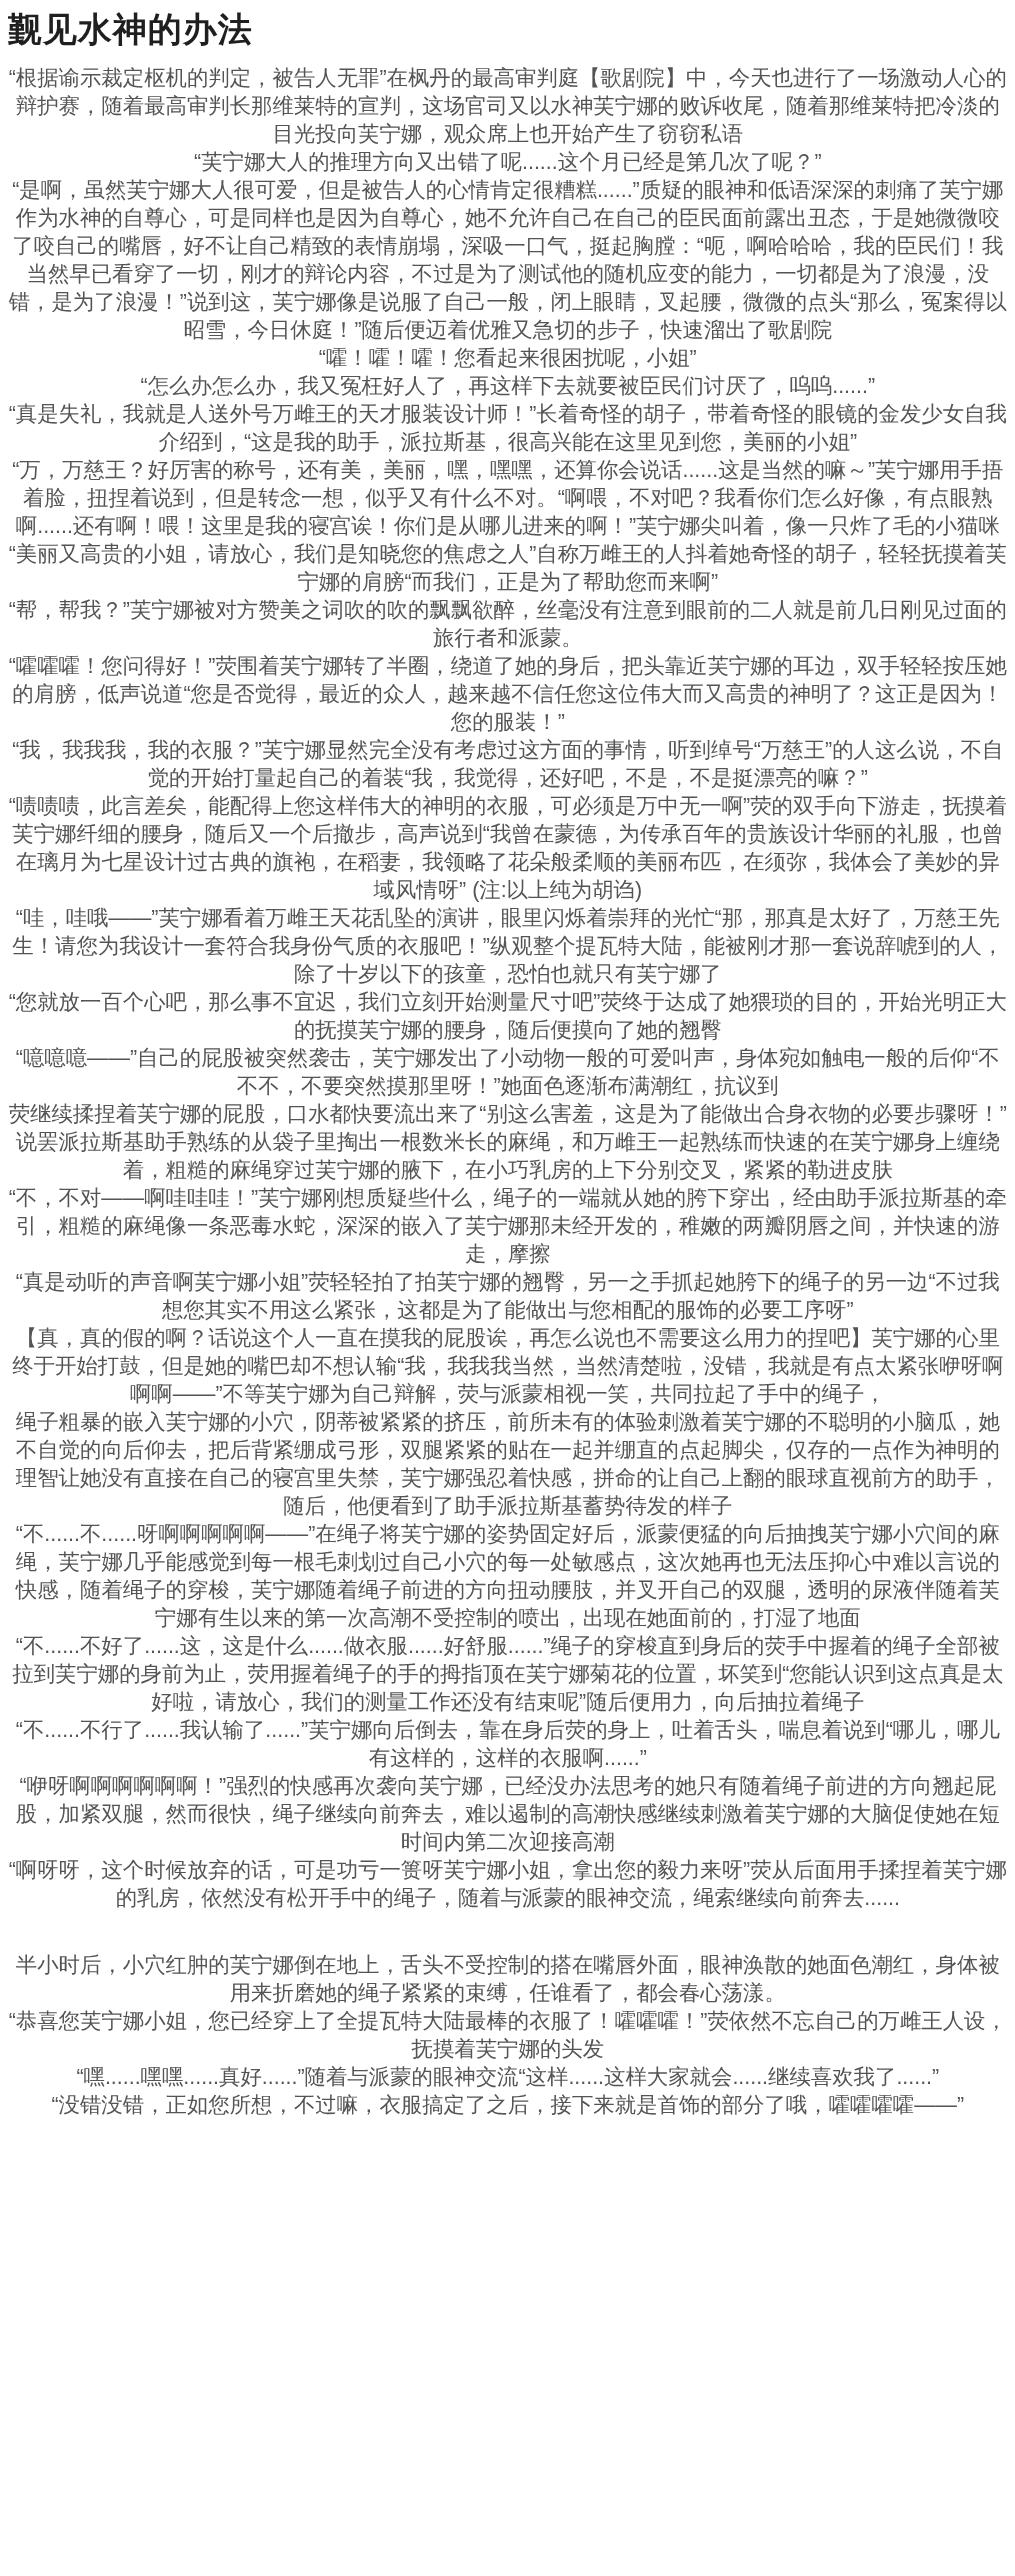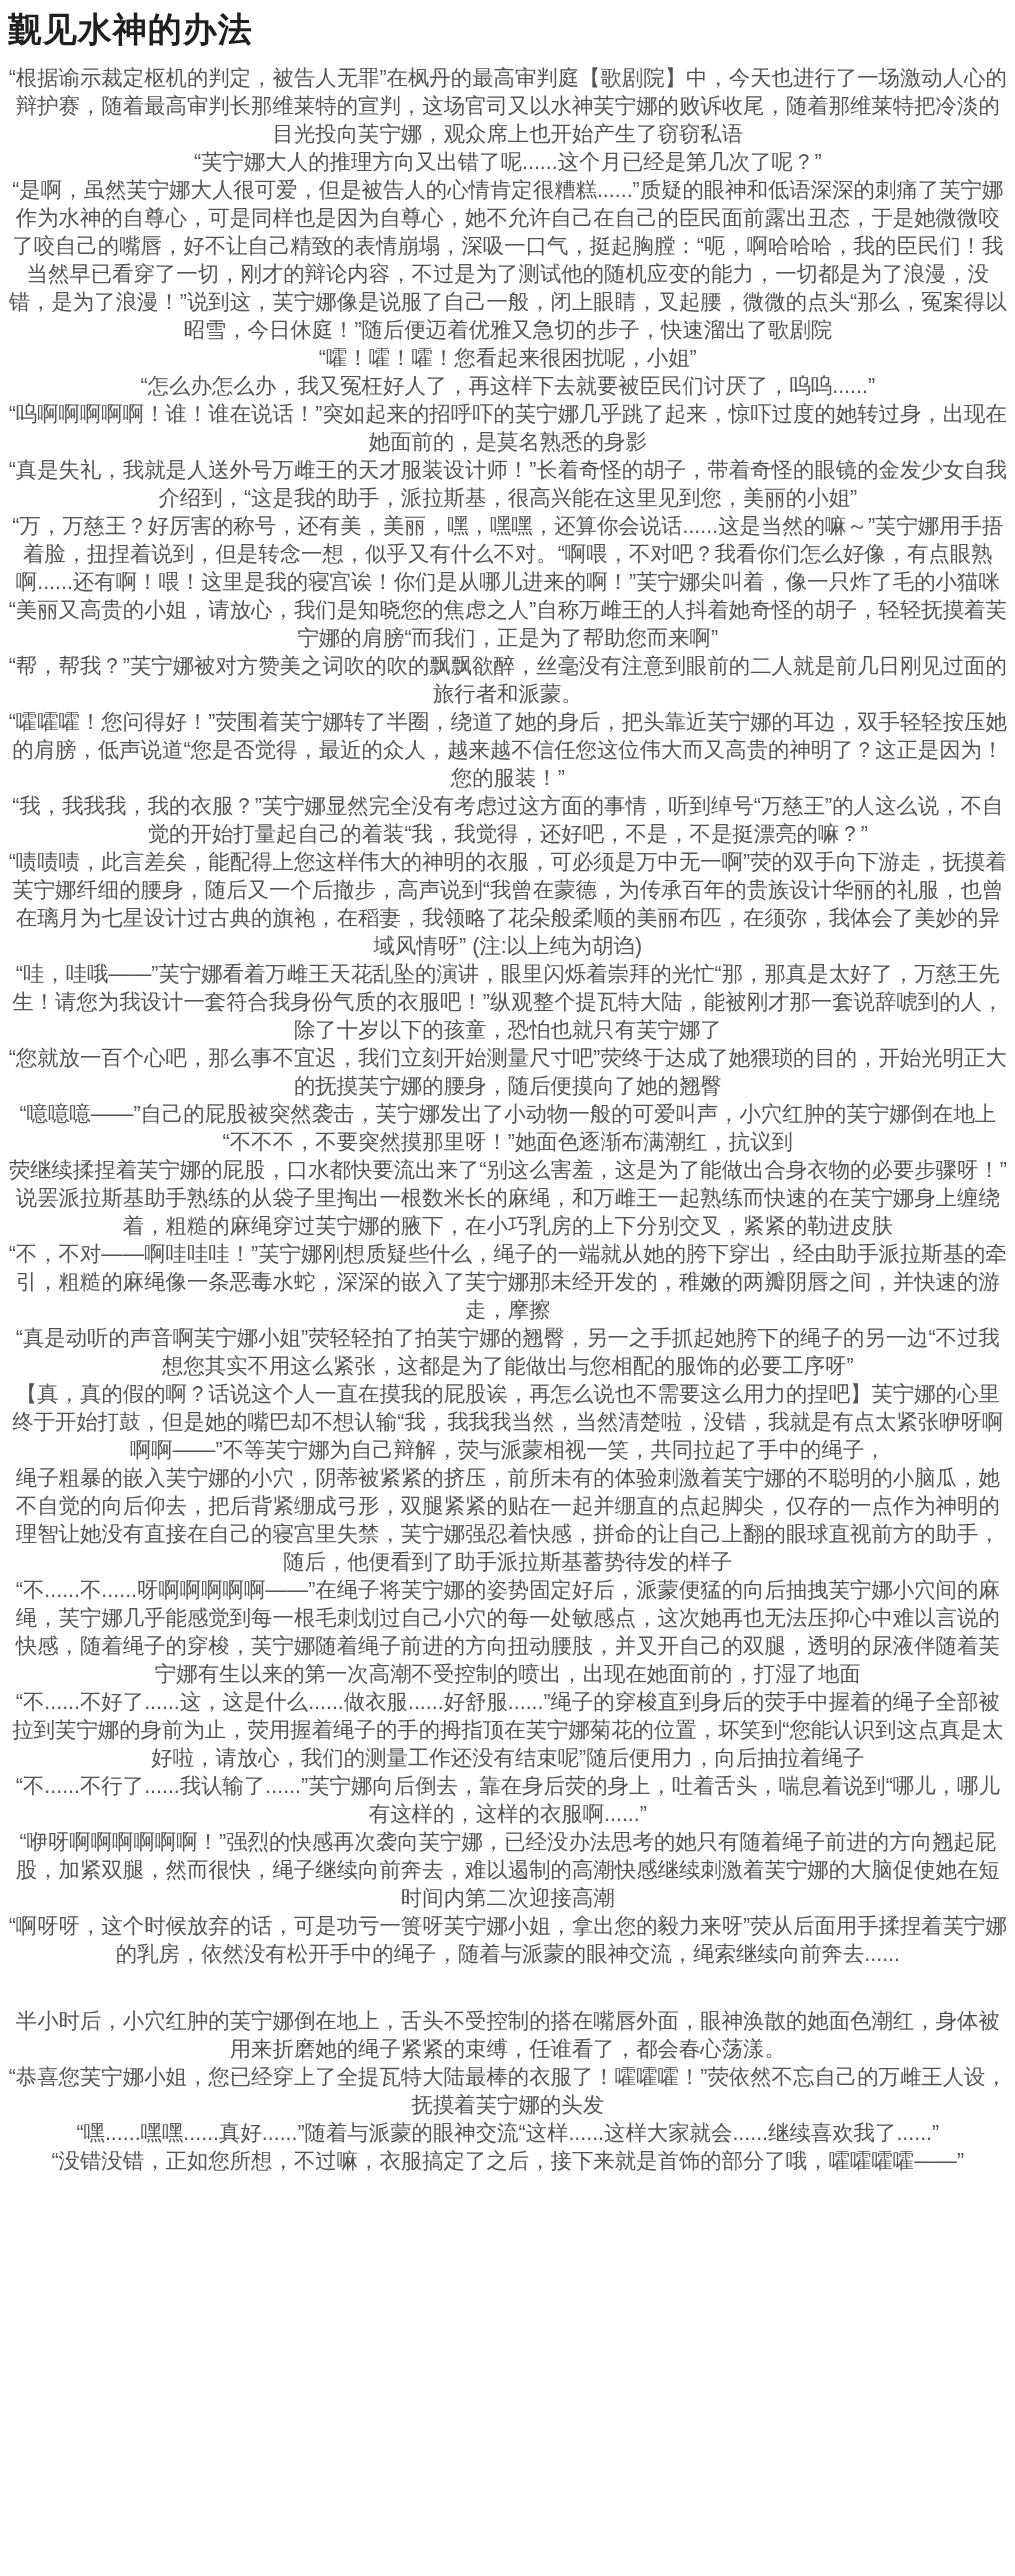--- a/index.html
+++ b/index.html
@@ -51,31 +51,30 @@
 <body>
 
 <div class="page">
   <h1 class="doc-title">觐见水神的办法</h1>
   <div class="article-body">
     <div class="para">“根据谕示裁定枢机的判定，被告人无罪”在枫丹的最高审判庭【歌剧院】中，今天也进行了一场激动人心的辩护赛，随着最高审判长那维莱特的宣判，这场官司又以水神芙宁娜的败诉收尾，随着那维莱特把冷淡的目光投向芙宁娜，观众席上也开始产生了窃窃私语</div>
     <div class="para">“芙宁娜大人的推理方向又出错了呢......这个月已经是第几次了呢？”</div>
     <div class="para">“是啊，虽然芙宁娜大人很可爱，但是被告人的心情肯定很糟糕......”质疑的眼神和低语深深的刺痛了芙宁娜作为水神的自尊心，可是同样也是因为自尊心，她不允许自己在自己的臣民面前露出丑态，于是她微微咬了咬自己的嘴唇，好不让自己精致的表情崩塌，深吸一口气，挺起胸膛：“呃，啊哈哈哈，我的臣民们！我当然早已看穿了一切，刚才的辩论内容，不过是为了测试他的随机应变的能力，一切都是为了浪漫，没错，是为了浪漫！”说到这，芙宁娜像是说服了自己一般，闭上眼睛，叉起腰，微微的点头“那么，冤案得以昭雪，今日休庭！”随后便迈着优雅又急切的步子，快速溜出了歌剧院</div>
     <div class="para">“嚯！嚯！嚯！您看起来很困扰呢，小姐”</div>
     <div class="para">“怎么办怎么办，我又冤枉好人了，再这样下去就要被臣民们讨厌了，呜呜......”</div>
-    <div class="para">“呜啊啊啊啊啊！谁！谁在说话！”突如起来的招呼吓的芙宁娜几乎跳了起来，惊吓过度的她转过身，出现在她面前的，是莫名熟悉的身影</div>
     <div class="para">“真是失礼，我就是人送外号万雌王的天才服装设计师！”长着奇怪的胡子，带着奇怪的眼镜的金发少女自我介绍到，“这是我的助手，派拉斯基，很高兴能在这里见到您，美丽的小姐”</div>
     <div class="para">“万，万慈王？好厉害的称号，还有美，美丽，嘿，嘿嘿，还算你会说话......这是当然的嘛～”芙宁娜用手捂着脸，扭捏着说到，但是转念一想，似乎又有什么不对。“啊喂，不对吧？我看你们怎么好像，有点眼熟啊......还有啊！喂！这里是我的寝宫诶！你们是从哪儿进来的啊！”芙宁娜尖叫着，像一只炸了毛的小猫咪</div>
     <div class="para">“美丽又高贵的小姐，请放心，我们是知晓您的焦虑之人”自称万雌王的人抖着她奇怪的胡子，轻轻抚摸着芙宁娜的肩膀“而我们，正是为了帮助您而来啊”</div>
     <div class="para">“帮，帮我？”芙宁娜被对方赞美之词吹的吹的飘飘欲醉，丝毫没有注意到眼前的二人就是前几日刚见过面的旅行者和派蒙。</div>
     <div class="para">“嚯嚯嚯！您问得好！”荧围着芙宁娜转了半圈，绕道了她的身后，把头靠近芙宁娜的耳边，双手轻轻按压她的肩膀，低声说道“您是否觉得，最近的众人，越来越不信任您这位伟大而又高贵的神明了？这正是因为！您的服装！”</div>
     <div class="para">“我，我我我，我的衣服？”芙宁娜显然完全没有考虑过这方面的事情，听到绰号“万慈王”的人这么说，不自觉的开始打量起自己的着装“我，我觉得，还好吧，不是，不是挺漂亮的嘛？”</div>
     <div class="para">“啧啧啧，此言差矣，能配得上您这样伟大的神明的衣服，可必须是万中无一啊”荧的双手向下游走，抚摸着芙宁娜纤细的腰身，随后又一个后撤步，高声说到“我曾在蒙德，为传承百年的贵族设计华丽的礼服，也曾在璃月为七星设计过古典的旗袍，在稻妻，我领略了花朵般柔顺的美丽布匹，在须弥，我体会了美妙的异域风情呀” (注:以上纯为胡诌)</div>
     <div class="para">“哇，哇哦——”芙宁娜看着万雌王天花乱坠的演讲，眼里闪烁着崇拜的光忙“那，那真是太好了，万慈王先生！请您为我设计一套符合我身份气质的衣服吧！”纵观整个提瓦特大陆，能被刚才那一套说辞唬到的人，除了十岁以下的孩童，恐怕也就只有芙宁娜了</div>
     <div class="para">“您就放一百个心吧，那么事不宜迟，我们立刻开始测量尺寸吧”荧终于达成了她猥琐的目的，开始光明正大的抚摸芙宁娜的腰身，随后便摸向了她的翘臀</div>
-    <div class="para">“噫噫噫——”自己的屁股被突然袭击，芙宁娜发出了小动物一般的可爱叫声，小穴红肿的芙宁娜倒在地上“不不不，不要突然摸那里呀！”她面色逐渐布满潮红，抗议到</div>
+    <div class="para">“噫噫噫——”自己的屁股被突然袭击，芙宁娜发出了小动物一般的可爱叫声，身体宛如触电一般的后仰“不不不，不要突然摸那里呀！”她面色逐渐布满潮红，抗议到</div>
     <div class="para">荧继续揉捏着芙宁娜的屁股，口水都快要流出来了“别这么害羞，这是为了能做出合身衣物的必要步骤呀！”说罢派拉斯基助手熟练的从袋子里掏出一根数米长的麻绳，和万雌王一起熟练而快速的在芙宁娜身上缠绕着，粗糙的麻绳穿过芙宁娜的腋下，在小巧乳房的上下分别交叉，紧紧的勒进皮肤</div>
     <div class="para">“不，不对——啊哇哇哇！”芙宁娜刚想质疑些什么，绳子的一端就从她的胯下穿出，经由助手派拉斯基的牵引，粗糙的麻绳像一条恶毒水蛇，深深的嵌入了芙宁娜那未经开发的，稚嫩的两瓣阴唇之间，并快速的游走，摩擦</div>
     <div class="para">“真是动听的声音啊芙宁娜小姐”荧轻轻拍了拍芙宁娜的翘臀，另一之手抓起她胯下的绳子的另一边“不过我想您其实不用这么紧张，这都是为了能做出与您相配的服饰的必要工序呀”</div>
     <div class="para">【真，真的假的啊？话说这个人一直在摸我的屁股诶，再怎么说也不需要这么用力的捏吧】芙宁娜的心里终于开始打鼓，但是她的嘴巴却不想认输“我，我我我当然，当然清楚啦，没错，我就是有点太紧张咿呀啊啊啊——”不等芙宁娜为自己辩解，荧与派蒙相视一笑，共同拉起了手中的绳子，</div>
     <div class="para">绳子粗暴的嵌入芙宁娜的小穴，阴蒂被紧紧的挤压，前所未有的体验刺激着芙宁娜的不聪明的小脑瓜，她不自觉的向后仰去，把后背紧绷成弓形，双腿紧紧的贴在一起并绷直的点起脚尖，仅存的一点作为神明的理智让她没有直接在自己的寝宫里失禁，芙宁娜强忍着快感，拼命的让自己上翻的眼球直视前方的助手，随后，他便看到了助手派拉斯基蓄势待发的样子</div>
     <div class="para">“不......不......呀啊啊啊啊啊——”在绳子将芙宁娜的姿势固定好后，派蒙便猛的向后抽拽芙宁娜小穴间的麻绳，芙宁娜几乎能感觉到每一根毛刺划过自己小穴的每一处敏感点，这次她再也无法压抑心中难以言说的快感，随着绳子的穿梭，芙宁娜随着绳子前进的方向扭动腰肢，并叉开自己的双腿，透明的尿液伴随着芙宁娜有生以来的第一次高潮不受控制的喷出，出现在她面前的，打湿了地面</div>
     <div class="para">“不......不好了......这，这是什么......做衣服......好舒服......”绳子的穿梭直到身后的荧手中握着的绳子全部被拉到芙宁娜的身前为止，荧用握着绳子的手的拇指顶在芙宁娜菊花的位置，坏笑到“您能认识到这点真是太好啦，请放心，我们的测量工作还没有结束呢”随后便用力，向后抽拉着绳子</div>
     <div class="para">“不......不行了......我认输了......”芙宁娜向后倒去，靠在身后荧的身上，吐着舌头，喘息着说到“哪儿，哪儿有这样的，这样的衣服啊......”</div>
     <div class="para">“咿呀啊啊啊啊啊啊！”强烈的快感再次袭向芙宁娜，已经没办法思考的她只有随着绳子前进的方向翘起屁股，加紧双腿，然而很快，绳子继续向前奔去，难以遏制的高潮快感继续刺激着芙宁娜的大脑促使她在短时间内第二次迎接高潮</div>
     <div class="para">“啊呀呀，这个时候放弃的话，可是功亏一篑呀芙宁娜小姐，拿出您的毅力来呀”荧从后面用手揉捏着芙宁娜的乳房，依然没有松开手中的绳子，随着与派蒙的眼神交流，绳索继续向前奔去......</div>

